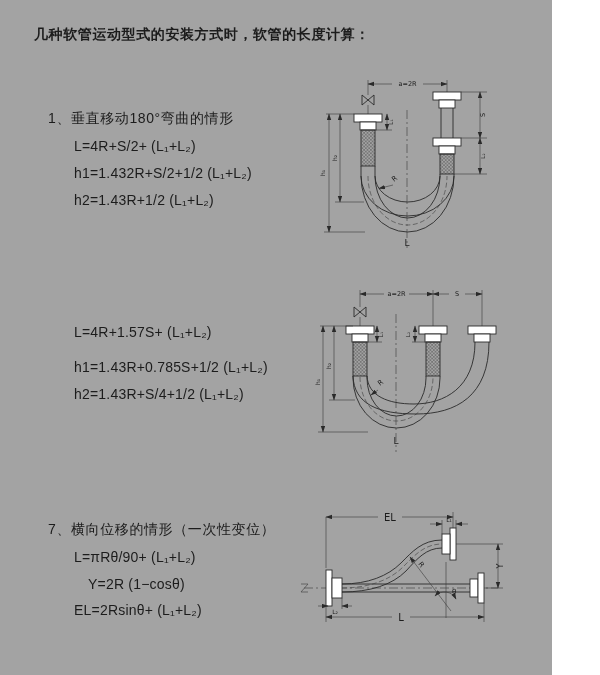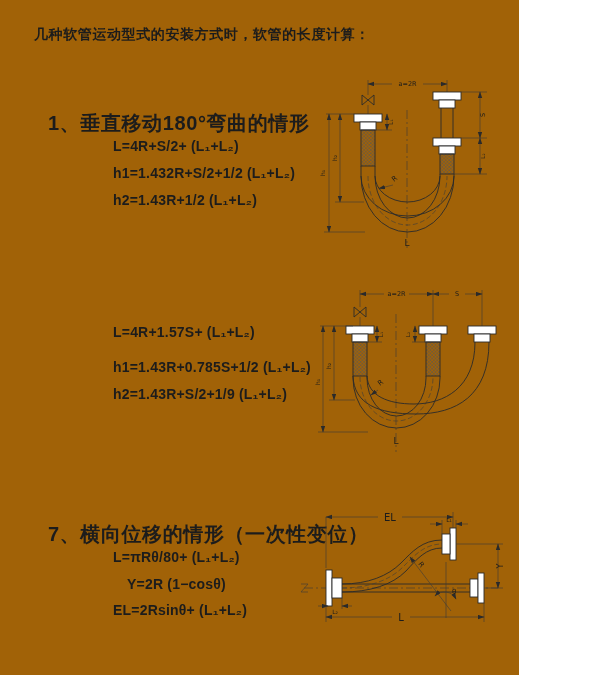--- a/index.html
+++ b/index.html
@@ -1,44 +1,44 @@
 <!DOCTYPE html>
 <html><head>
 <meta charset="utf-8">
 <style>
   html,body{margin:0;padding:0;}
   body{width:600px;height:675px;background:#ffffff;font-family:"Liberation Sans",sans-serif;color:#1c1c1c;}
-  .page{position:relative;width:496px;height:675px;background:#a16207;overflow:hidden;padding-left:23px;}
+  .page{position:relative;width:552px;height:675px;background:#a3a3a3;overflow:hidden;}
   .title{position:absolute;left:34px;top:26px;font-size:14px;font-weight:bold;letter-spacing:.6px;}
-  .heading{position:absolute;font-size:20px;font-weight:bold;letter-spacing:.6px;text-align:center;}
-  .formula{position:absolute;font-size:14px;font-weight:bold;letter-spacing:.2px;margin-left:39px;}
+  .heading{position:absolute;font-size:14px;font-weight:normal;letter-spacing:.6px;text-align:center;}
+  .formula{position:absolute;font-size:14px;font-weight:normal;letter-spacing:.2px;}
   svg{position:absolute;}
   svg text{font-family:"DejaVu Sans",sans-serif;fill:#1c1c1c;}
   .ink{stroke:#2a2a2a;fill:none;stroke-width:.9;}
   .thin{stroke:#3a3a3a;fill:none;stroke-width:.6;}
   .fl{fill:#ffffff;stroke:#2a2a2a;stroke-width:.9;}
 </style>
 </head>
 <body>
 
 <div class="page">
 
   <div class="title">几种软管运动型式的安装方式时，软管的长度计算：</div>
 
   <div class="heading" style="left:48px;top:110px">1、垂直移动180°弯曲的情形</div>
   <div class="formula" style="left:74px;top:138px">L=4R+S/2+ (L₁+L₂)</div>
   <div class="formula" style="left:74px;top:165px">h1=1.432R+S/2+1/2 (L₁+L₂)</div>
   <div class="formula" style="left:74px;top:192px">h2=1.43R+1/2 (L₁+L₂)</div>
 
   <div class="formula" style="left:74px;top:324px">L=4R+1.57S+ (L₁+L₂)</div>
   <div class="formula" style="left:74px;top:359px">h1=1.43R+0.785S+1/2 (L₁+L₂)</div>
-  <div class="formula" style="left:74px;top:386px">h2=1.43R+S/2+1/9 (L₁+L₂)</div>
+  <div class="formula" style="left:74px;top:386px">h2=1.43R+S/4+1/2 (L₁+L₂)</div>
 
   <div class="heading" style="left:48px;top:521px">7、横向位移的情形（一次性变位）</div>
-  <div class="formula" style="left:74px;top:549px">L=πRθ/80+ (L₁+L₂)</div>
+  <div class="formula" style="left:74px;top:549px">L=πRθ/90+ (L₁+L₂)</div>
   <div class="formula" style="left:88px;top:576px">Y=2R (1−cosθ)</div>
   <div class="formula" style="left:74px;top:602px">EL=2Rsinθ+ (L₁+L₂)</div>
 
   <svg style="left:308px;top:70px" width="290" height="190" viewBox="0 0 290 190">
     <defs>
       <marker id="m1" orient="auto-start-reverse" markerUnits="userSpaceOnUse" markerWidth="7" markerHeight="5" refX="6" refY="2.2">
         <path d="M0,0 L6.5,2.2 L0,4.4 z" fill="#2a2a2a"></path>
       </marker>
       <pattern id="p1" patternUnits="userSpaceOnUse" width="3.4" height="3.4">
         <path d="M0,0 L3.4,3.4 M3.4,0 L0,3.4" stroke="#555" stroke-width="0.5"></path>

